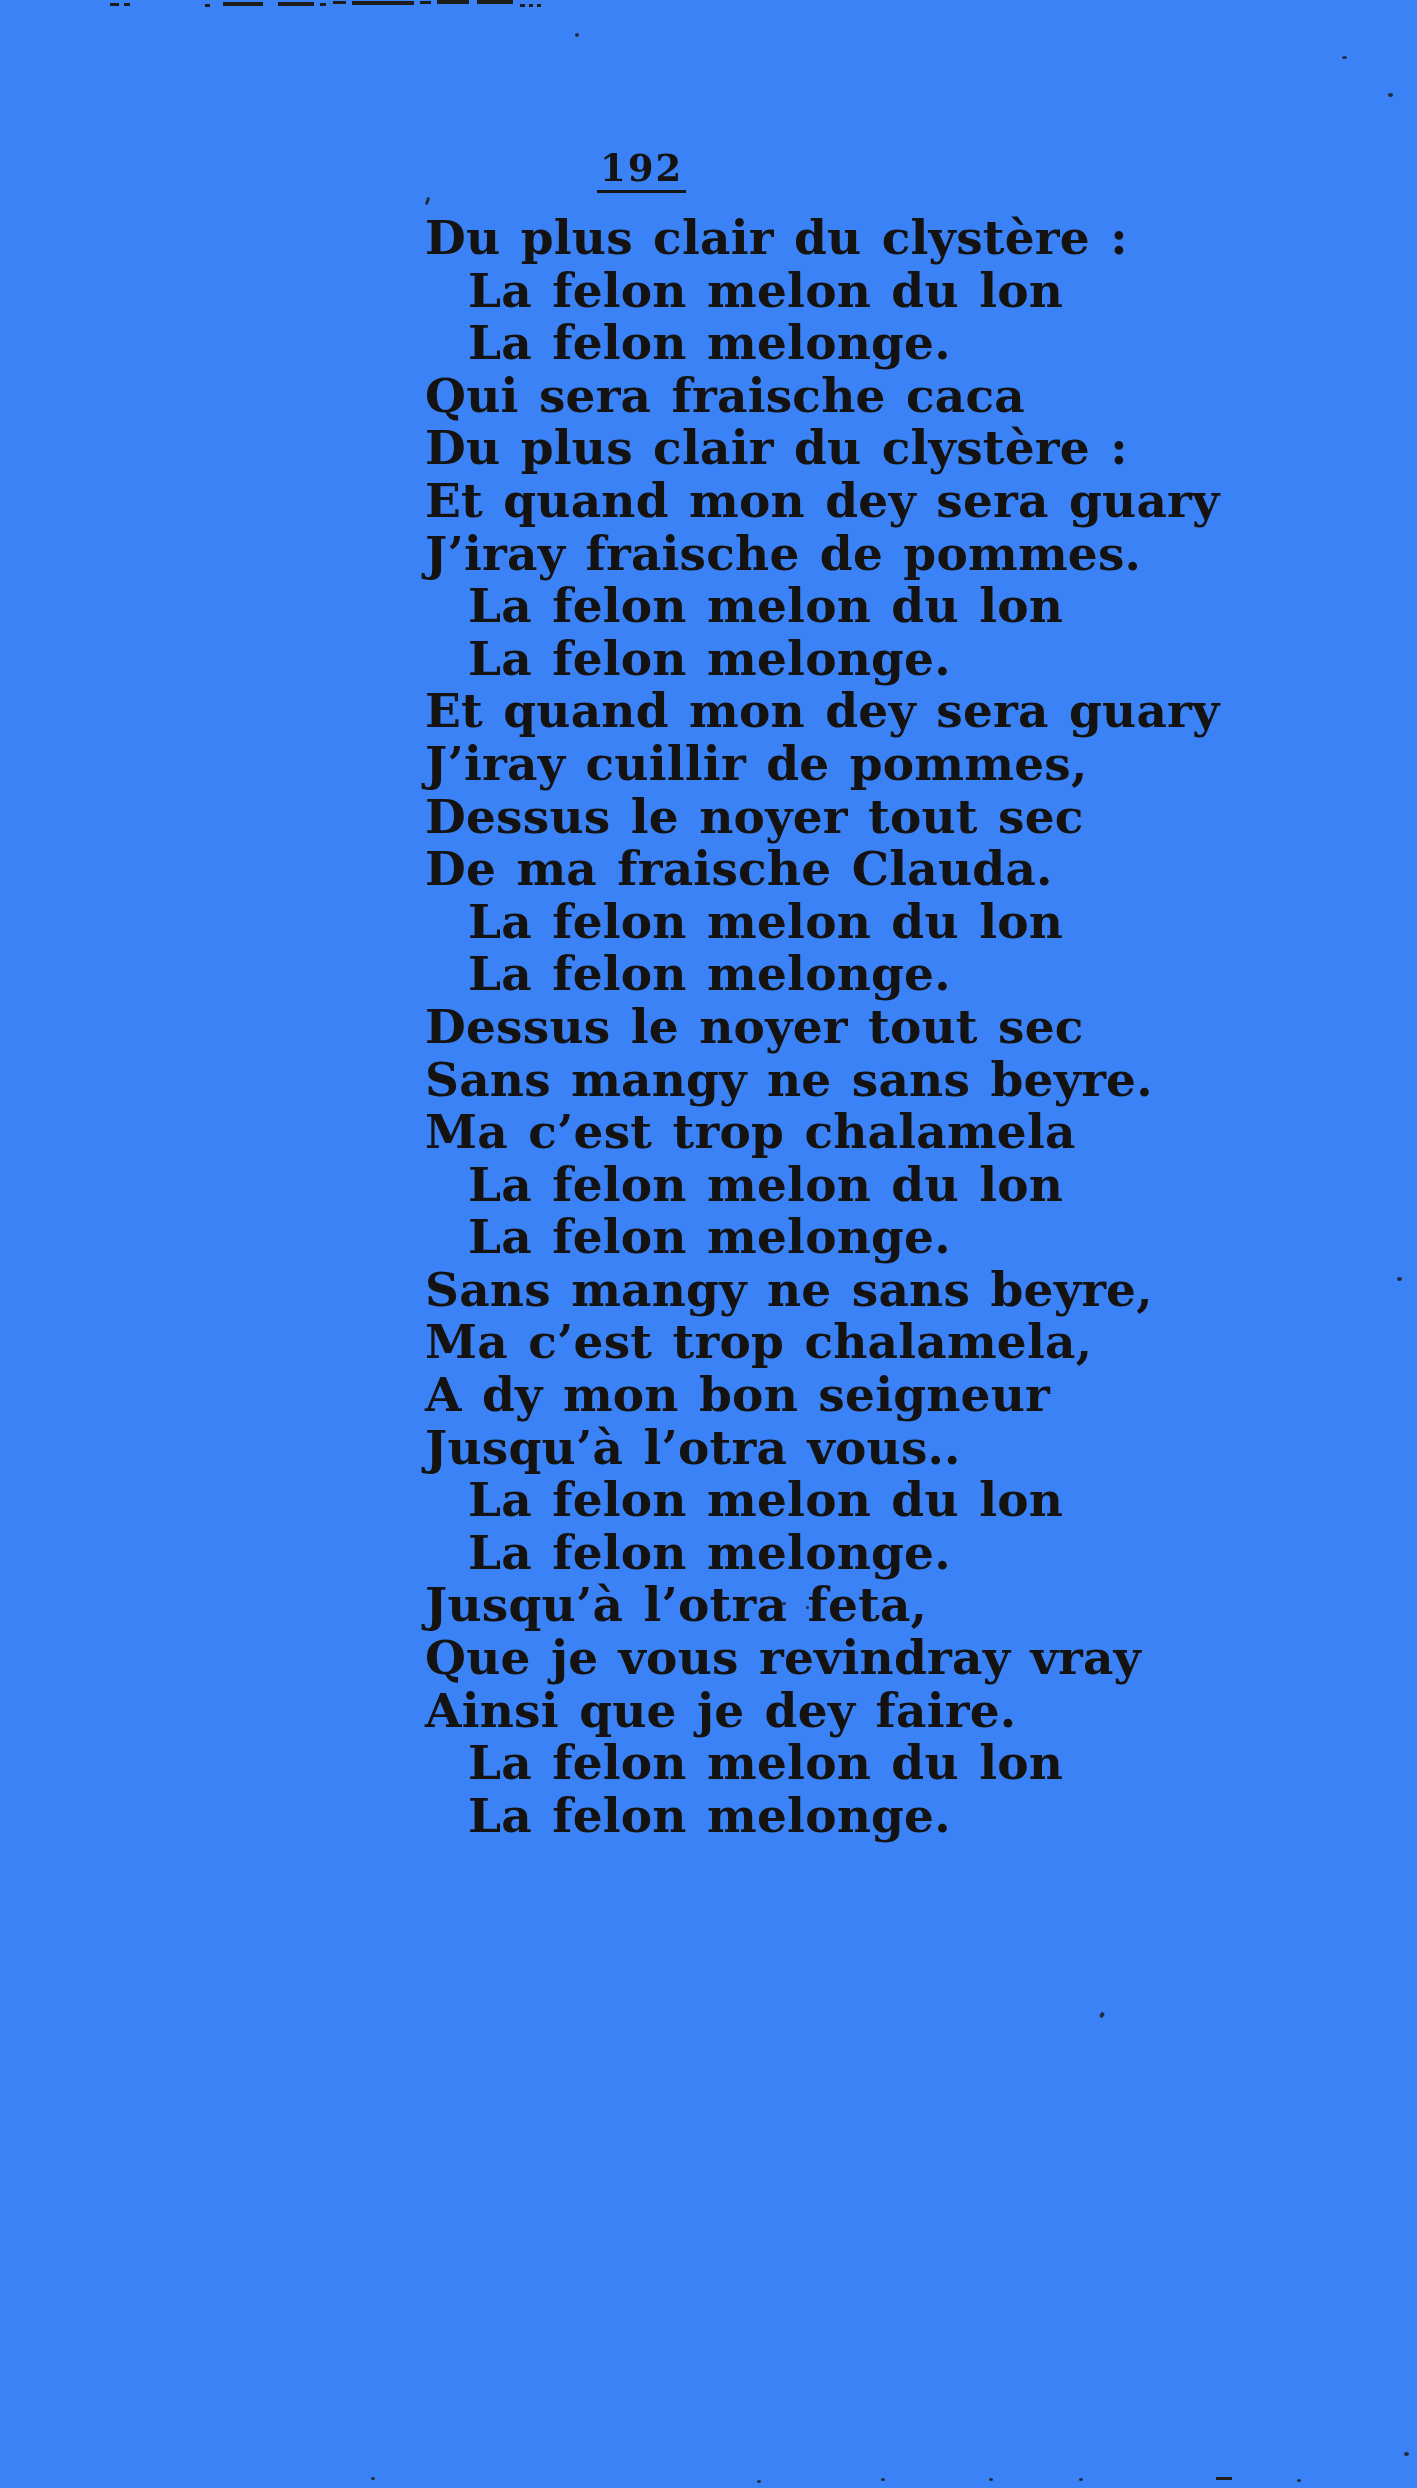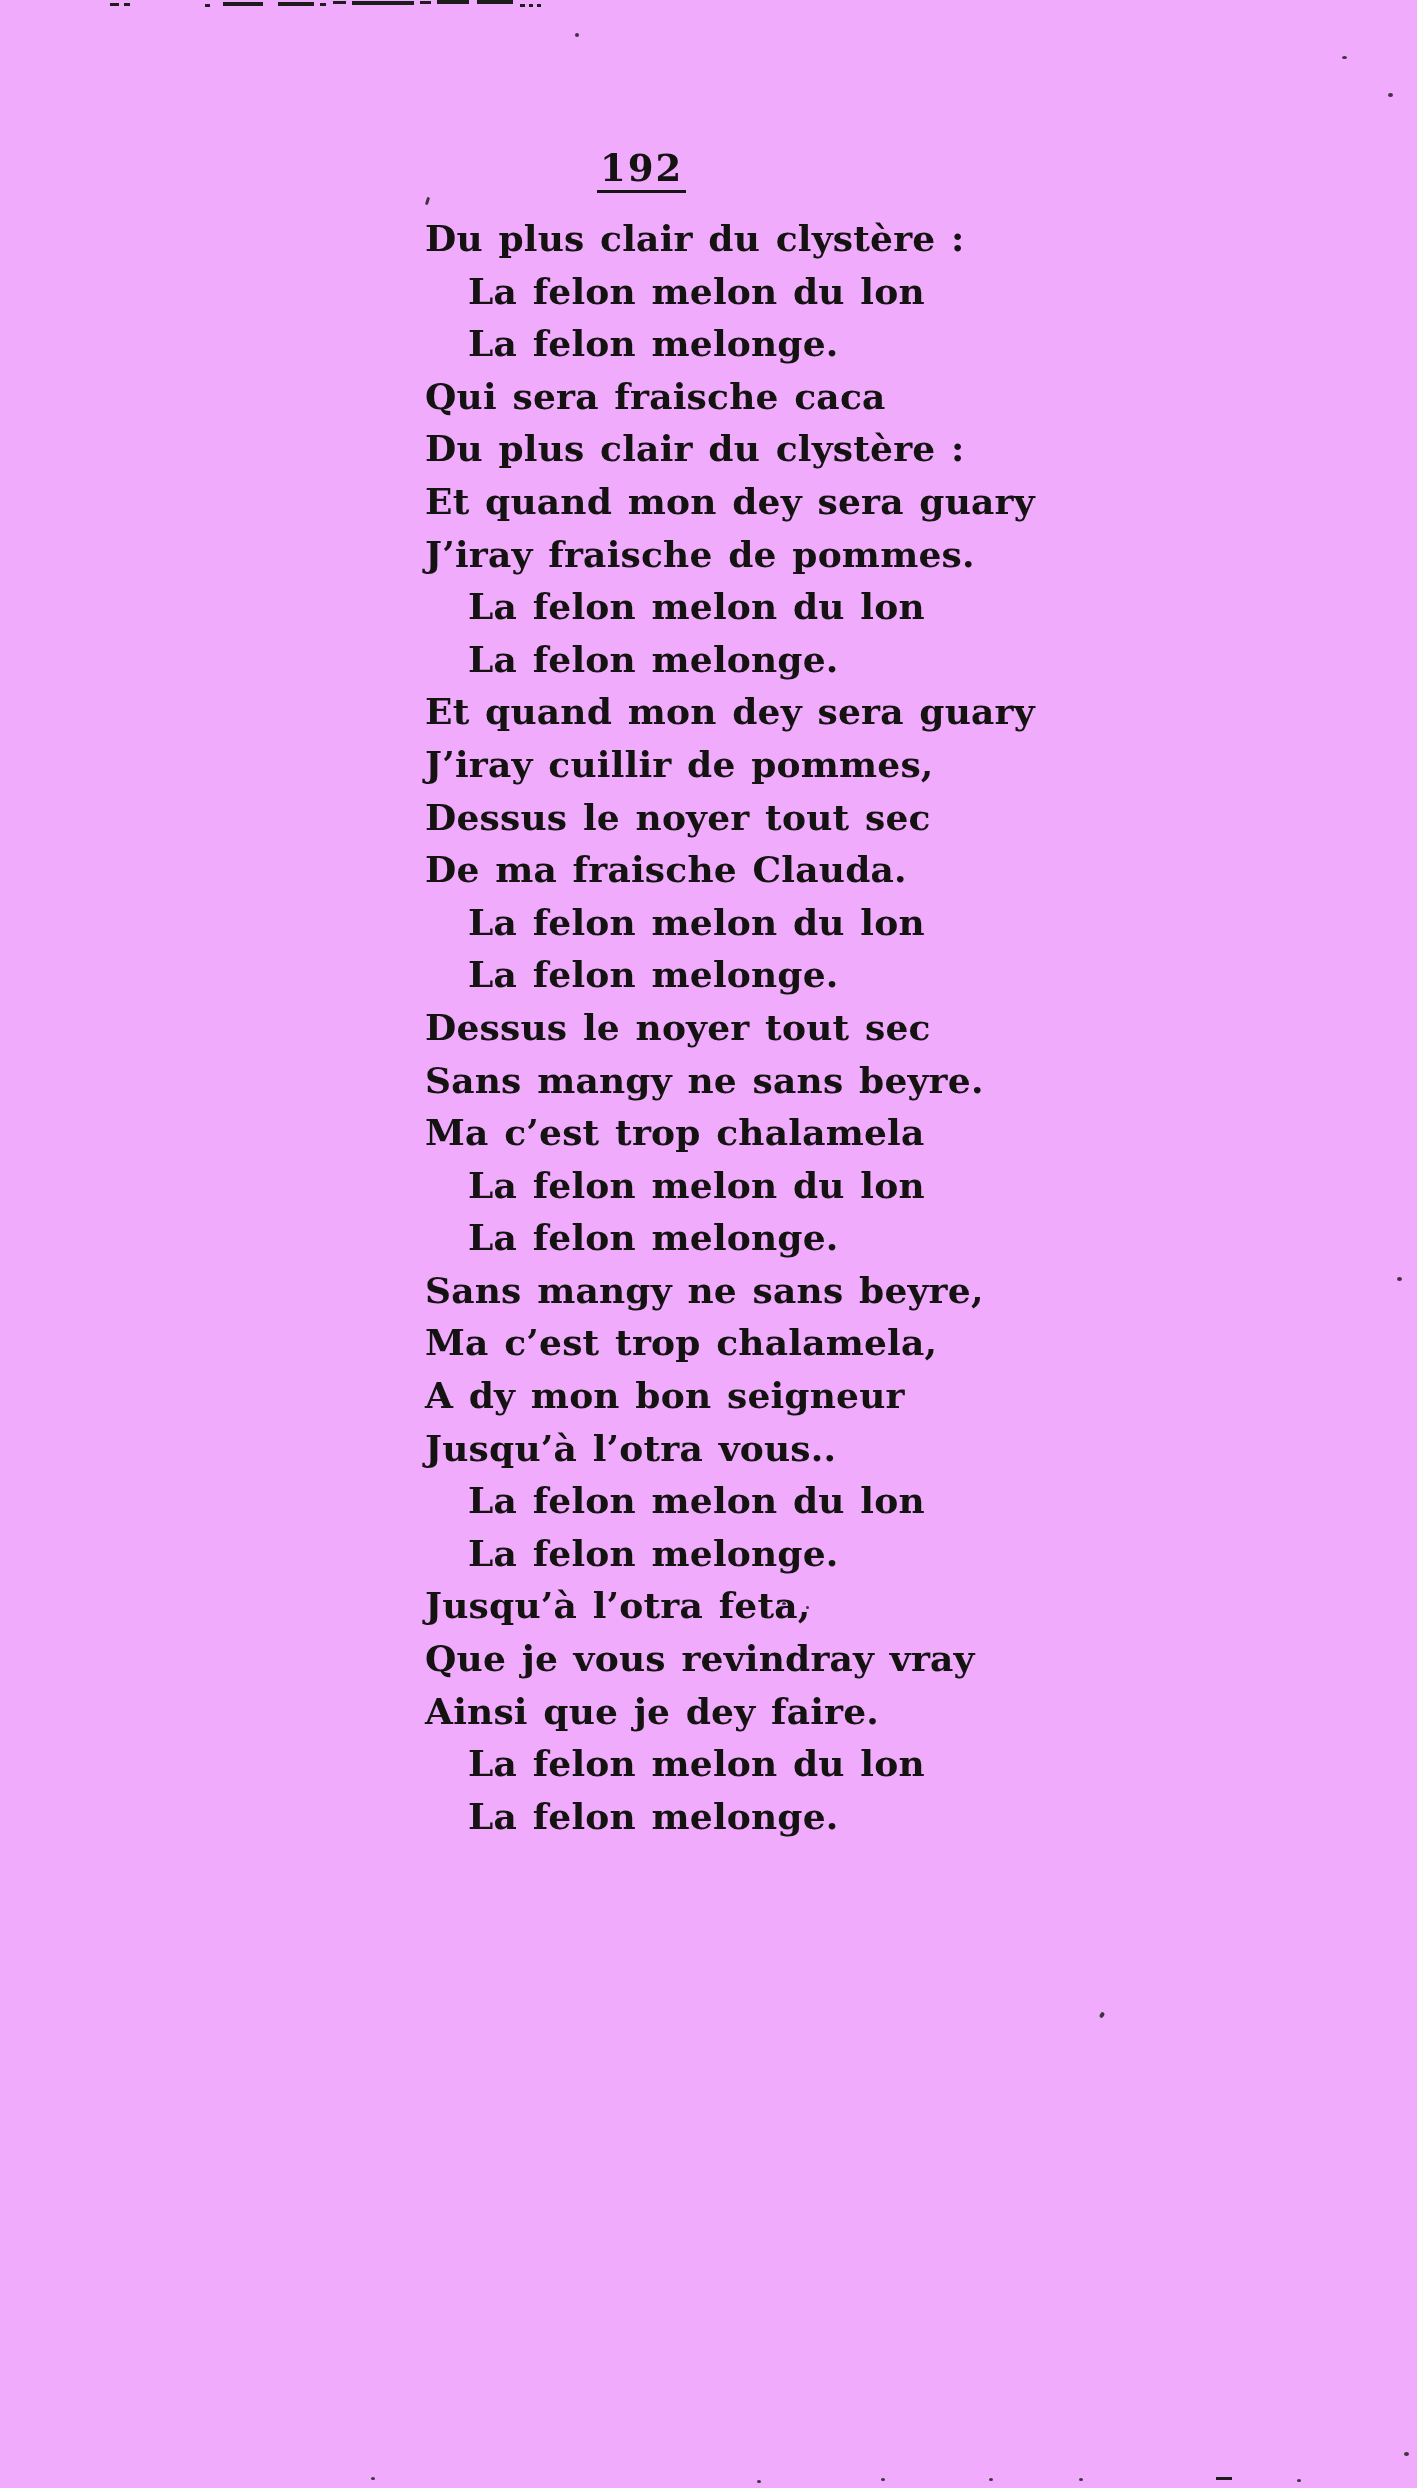--- a/index.html
+++ b/index.html
@@ -11,38 +11,38 @@
     width: 1417px;
     height: 2488px;
     position: relative;
     font-family: "DejaVu Serif", serif;
     color: #141312;
     overflow: hidden;
   }
   .page {
     position: absolute;
     inset: 0;
-    background: #f0abfc;
+    background: #3b82f6;
   }
   .page-number {
     position: absolute;
     top: 150px;
     left: 597px;
     font-size: 37px;
     font-weight: 700;
     letter-spacing: 2px;
     border-bottom: 3px solid #171615;
     padding: 0 3px 3px 3px;
     line-height: 1;
   }
   .poem {
     position: absolute;
     left: 425px;
     top: 212px;
-    font-size: 36px;
+    font-size: 47px;
     font-weight: 700;
     line-height: 52.6px;
     word-spacing: 0.08em;
     letter-spacing: 0.2px;
     white-space: nowrap;
   }
   .line { height: 52.6px; }
   .line.indent { margin-left: 43px; }
 
   

